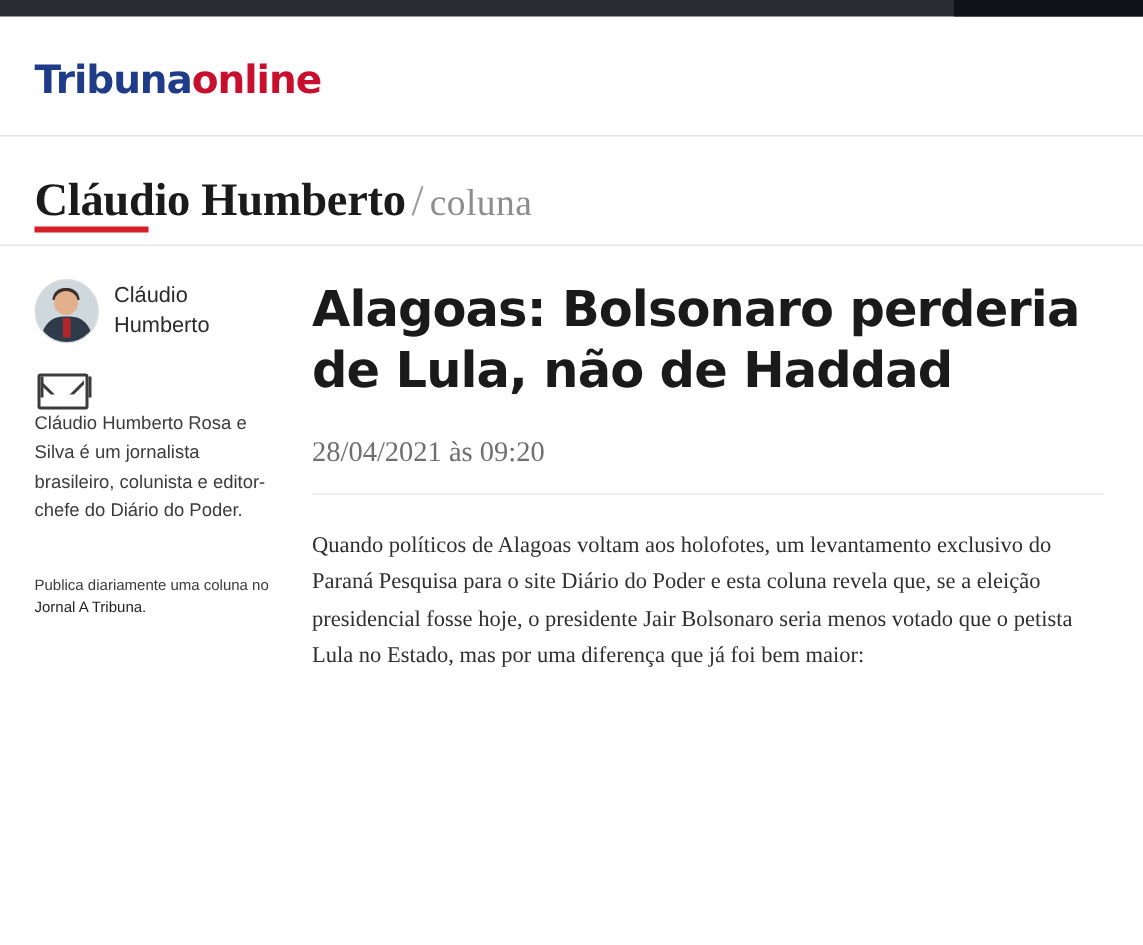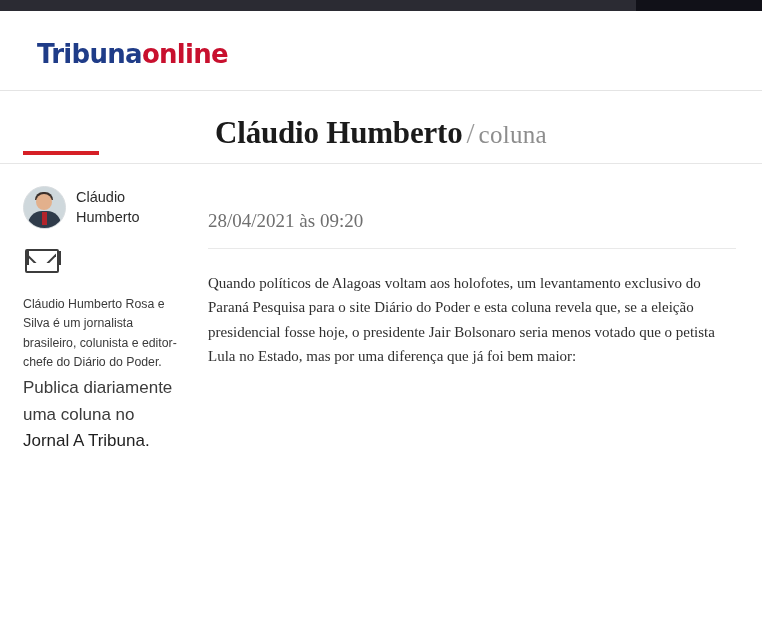--- a/index.html
+++ b/index.html
@@ -37,37 +37,36 @@
   }
 
   
   .logo-header {
     height: 79px;
     position: relative;
     border-bottom: 1px solid #e4e4e4;
   }
   .logo {
     position: absolute;
-    left: 37px;
+    left: 23px;
     top: 28px;
     font-size: 26px;
     letter-spacing: -0.7px;
     font-family: "DejaVu Sans", sans-serif;
     font-weight: bold;
   }
   .logo .tribuna { color: #1f3c88; }
   .logo .online { color: #c8102e; }
 
   
   .colhead {
     position: relative;
     padding: 24px 23px 0 23px;
     height: 62px;
     box-sizing: border-box;
-    text-align: center;
   }
   .colhead-title {
     font-family: "Liberation Serif", serif;
     font-size: 31px;
     font-weight: bold;
     color: #1b1b1b;
     display: inline;
     letter-spacing: -0.2px;
   }
   .colhead-sep {
@@ -200,28 +199,27 @@
     position: absolute;
     left: 2px;
     top: -9px;
     width: 21px;
     height: 21px;
     border-right: 2px solid #3c3c3c;
     border-bottom: 2px solid #3c3c3c;
     transform: rotate(45deg);
   }
   .bio {
-    margin-top: 22px;
     font-size: 12.3px;
     line-height: 1.58;
     color: #3b3b3b;
   }
   .bio2 {
-    margin-top: 2px;
-    font-size: 17px;
+    margin-top: 32px;
+    font-size: 10px;
     line-height: 1.58;
     color: #3b3b3b;
   }
   .bio2 .strong {
     font-weight: normal;
     color: #1f1f1f;
   }
 
   .article {
     flex: 1;
@@ -307,20 +305,21 @@
       <div class="bio">Cláudio Humberto Rosa e Silva é um jornalista brasileiro, colunista e editor-chefe do Diário do Poder.</div>
 
       <div class="bio2">
         <span>Publica diariamente uma coluna no</span>
         <br>
         <span class="strong">Jornal A Tribuna.</span>
       </div>
     </aside>
 
     <main class="article">
+      <h1 class="headline">Alagoas: Bolsonaro perderia de Lula, não de Haddad</h1>
       <div class="timestamp">28/04/2021 às 09:20</div>
       <div class="hr-light"></div>
       <div class="body-text">
         <p>Quando políticos de Alagoas voltam aos holofotes, um levantamento exclusivo do Paraná Pesquisa para o site Diário do Poder e esta coluna revela que, se a eleição presidencial fosse hoje, o presidente Jair Bolsonaro seria menos votado que o petista Lula no Estado, mas por uma diferença que já foi bem maior:</p>
       </div>
     </main>
 
   </div>
 
   <div class="fade"></div>

